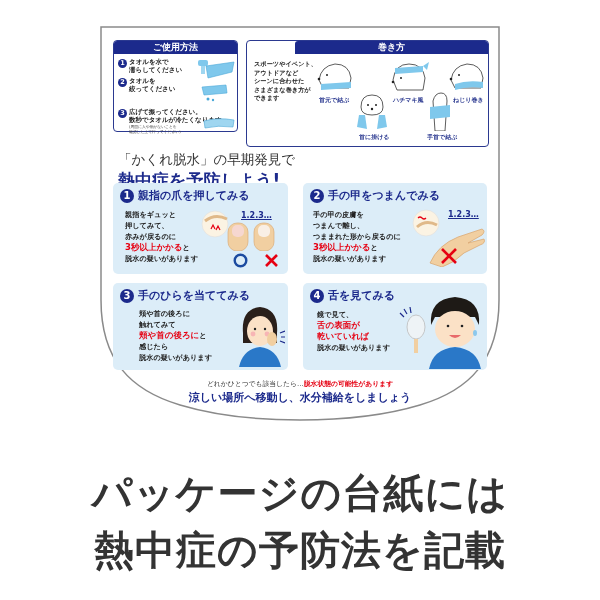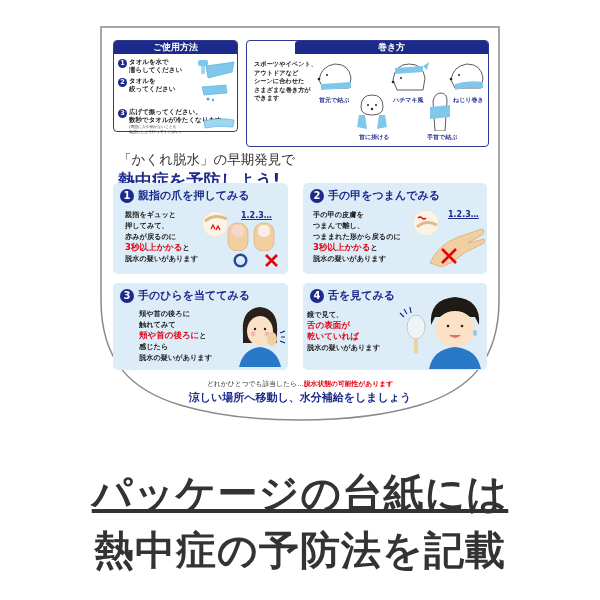--- a/index.html
+++ b/index.html
@@ -46,21 +46,21 @@
   .c3 { left: 113px; top: 283px; width: 175px; height: 87px; }
   .c4 { left: 303px; top: 283px; width: 184px; height: 87px; }
 
   
   .note1 { position: absolute; left: 0; width: 600px; top: 379px; text-align: center; font-size: 6.8px; color: #333; white-space: nowrap; }
   .note1 .red2 { color: #e60012; font-weight: bold; }
   .note2 { position: absolute; left: 0; width: 600px; top: 390px; text-align: center; font-size: 11px; font-weight: bold; color: #1c2a8c; white-space: nowrap; }
 
   
   .caption { position: absolute; left: 0; width: 600px; text-align: center; font-size: 40px; font-weight: bold; color: #333; white-space: nowrap; letter-spacing: 1px; }
-  .cap1 { top: 466px; text-decoration: underline; }
+  .cap1 { top: 466px; }
   .cap2 { top: 523px; }
 
   .illus { position: absolute; }
 </style>
 </head>
 <body>
 
 <div class="card-shape">
   <svg width="600" height="440" viewBox="0 0 600 440">
     <path d="M101 27 L499 27 L499 300 C499 360 470 390 420 405 C380 417 340 420 300 420 C260 420 220 417 180 405 C130 390 101 360 101 300 Z" fill="#ffffff" stroke="#8a8a8a" stroke-width="1.5"></path>
@@ -240,21 +240,21 @@
     <ellipse cx="37" cy="36" rx="5" ry="7" fill="#f1cfa1"></ellipse>
     <path d="M45 30 l5 -2 M46 34 l5 0 M45 38 l5 2" stroke="#1c2a8c" stroke-width="1.2"></path>
   </svg>
 </div>
 
 <div class="check c4">
   <div class="check-title">
     <span class="check-num">4</span>
     <span class="check-label">舌を見てみる</span>
   </div>
-  <div class="check-body" style="left:4px;top:26px;width:100px">
+  <div class="check-body" style="left:14px;top:26px;width:100px">
     <div>鏡で見て、</div>
     <div class="red" style="white-space:pre-line">舌の表面が
 乾いていれば</div>
     <div>脱水の疑いがあります</div>
   </div>
   <svg class="illus" style="left:95px;top:22px" width="30" height="52">
     <path d="M2 8 l4 4 M6 4 l3 5 M12 2 l1 6" stroke="#1c2a8c" stroke-width="1.2"></path>
     <ellipse cx="18" cy="22" rx="9" ry="12" fill="#eef3f6" stroke="#bbb" stroke-width="0.8"></ellipse>
     <rect x="16" y="34" width="4" height="14" fill="#f1cfa1"></rect>
   </svg>

